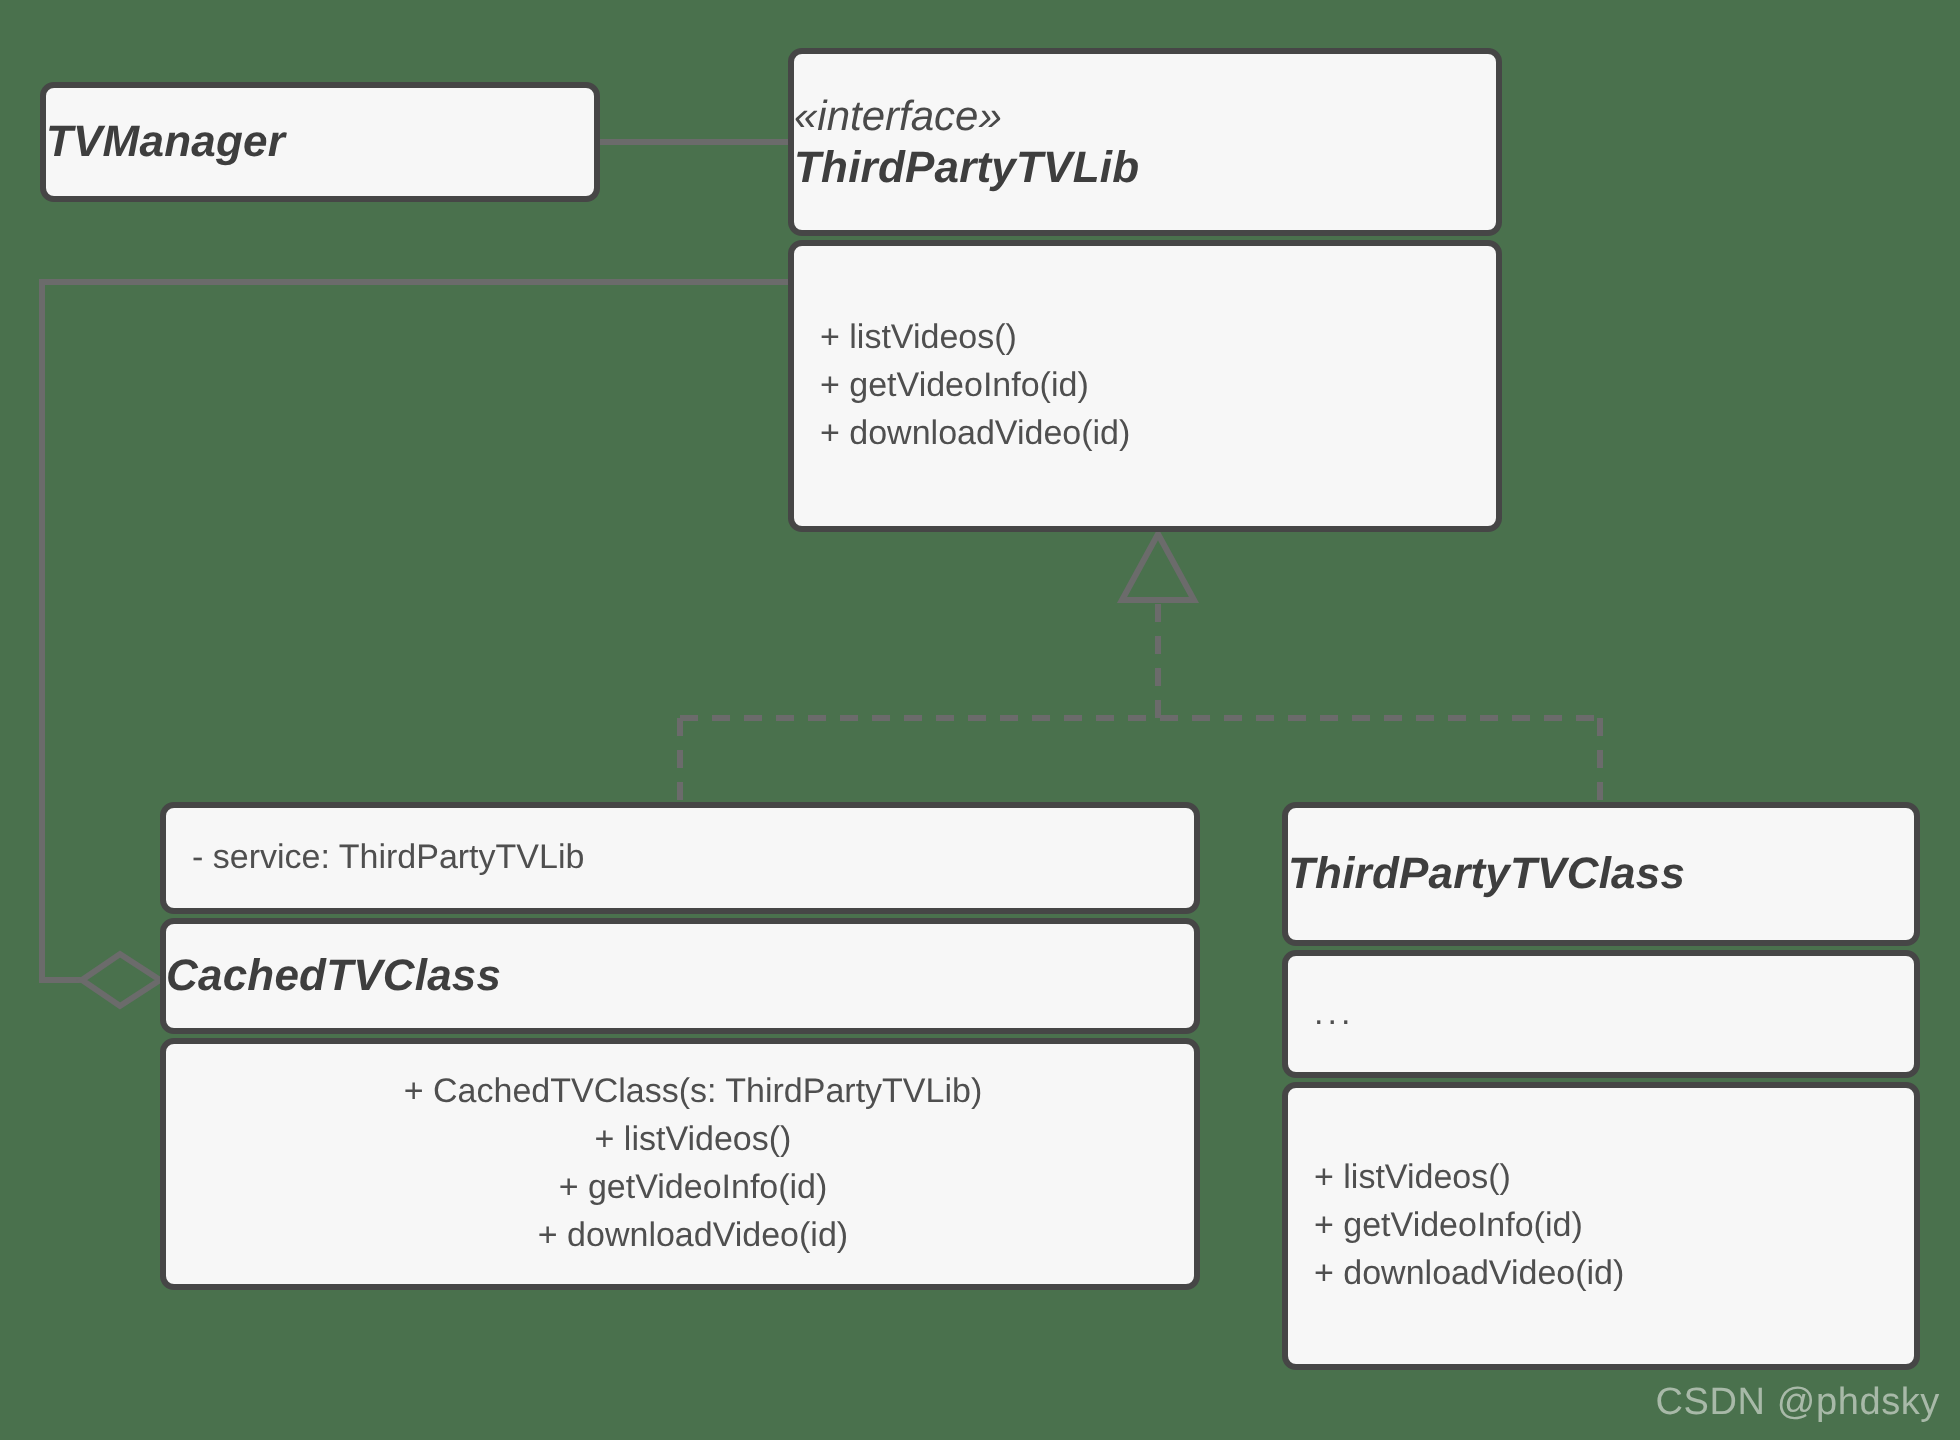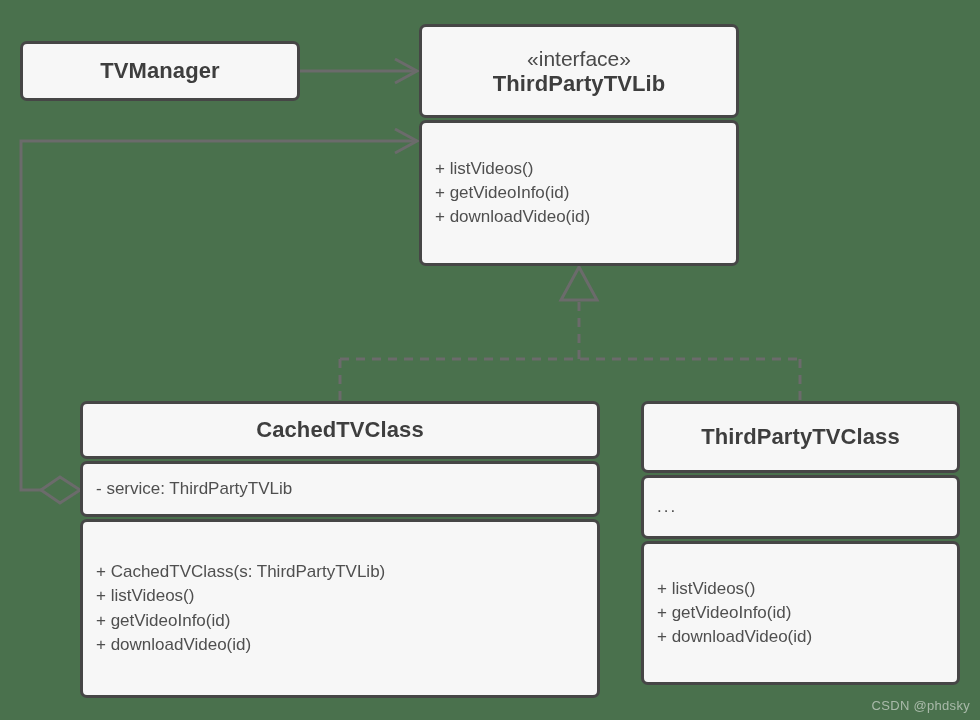--- a/index.html
+++ b/index.html
@@ -35,21 +35,22 @@
     background: #f7f7f7;
     border: 3px solid #464646;
     border-radius: 7px;
     display: flex;
     flex-direction: column;
     justify-content: center;
     margin-bottom: 2px;
     overflow: hidden;
   }
   .compartment.title {
-    align-items: center;
+    align-items: flex-start;
+    font-style: italic;
   }
   .class-name {
     font-weight: bold;
     font-size: 22px;
     color: #3e3e3e;
     letter-spacing: 0.1px;
     text-align: center;
     line-height: 1.15;
   }
   .stereotype {
@@ -66,21 +67,21 @@
     padding-left: 13px;
     white-space: nowrap;
   }
   .member.dots {
     letter-spacing: 2px;
   }
   .watermark {
     position: absolute;
     right: 10px;
     bottom: 7px;
-    font-size: 13px;
+    font-size: 19px;
     color: #b9c6b9;
     opacity: 0.85;
     font-family: "Liberation Sans", sans-serif;
     letter-spacing: 0.3px;
   }
 </style>
 </head>
 <body>
 
 <div id="canvas">
@@ -108,40 +109,40 @@
       <polygon points="579,267 597,300 561,300" fill="none" stroke="#6b6b6b" stroke-width="3" stroke-linejoin="miter"></polygon>
     </g>
   </svg>
 
   <div class="uml-box" style="left:20px; top:41px; width:280px;">
     <div class="compartment title" style="height:60px; margin-bottom:0;">
       <div class="class-name">TVManager</div>
     </div>
   </div>
 
-  <div class="uml-box" style="left:419px; top:24px; width:320px;">
+  <div class="uml-box" style="left:394px; top:24px; width:357px;">
     <div class="compartment title" style="height:94px;">
       <div class="stereotype">«interface»</div>
       <div class="class-name">ThirdPartyTVLib</div>
     </div>
     <div class="compartment" style="height:146px;">
       <div class="member">+ listVideos()</div>
       <div class="member">+ getVideoInfo(id)</div>
       <div class="member">+ downloadVideo(id)</div>
     </div>
   </div>
 
   <div class="uml-box" style="left:80px; top:401px; width:520px;">
+    <div class="compartment" style="height:56px;">
+      <div class="member">- service: ThirdPartyTVLib</div>
+    </div>
     <div class="compartment title" style="height:58px;">
       <div class="class-name">CachedTVClass</div>
     </div>
-    <div class="compartment" style="height:56px;">
-      <div class="member">- service: ThirdPartyTVLib</div>
-    </div>
-    <div class="compartment" style="height:179px;">
+    <div class="compartment" style="height:126px;text-align:center;">
       <div class="member">+ CachedTVClass(s: ThirdPartyTVLib)</div>
       <div class="member">+ listVideos()</div>
       <div class="member">+ getVideoInfo(id)</div>
       <div class="member">+ downloadVideo(id)</div>
     </div>
   </div>
 
   <div class="uml-box" style="left:641px; top:401px; width:319px;">
     <div class="compartment title" style="height:72px;">
       <div class="class-name">ThirdPartyTVClass</div>

